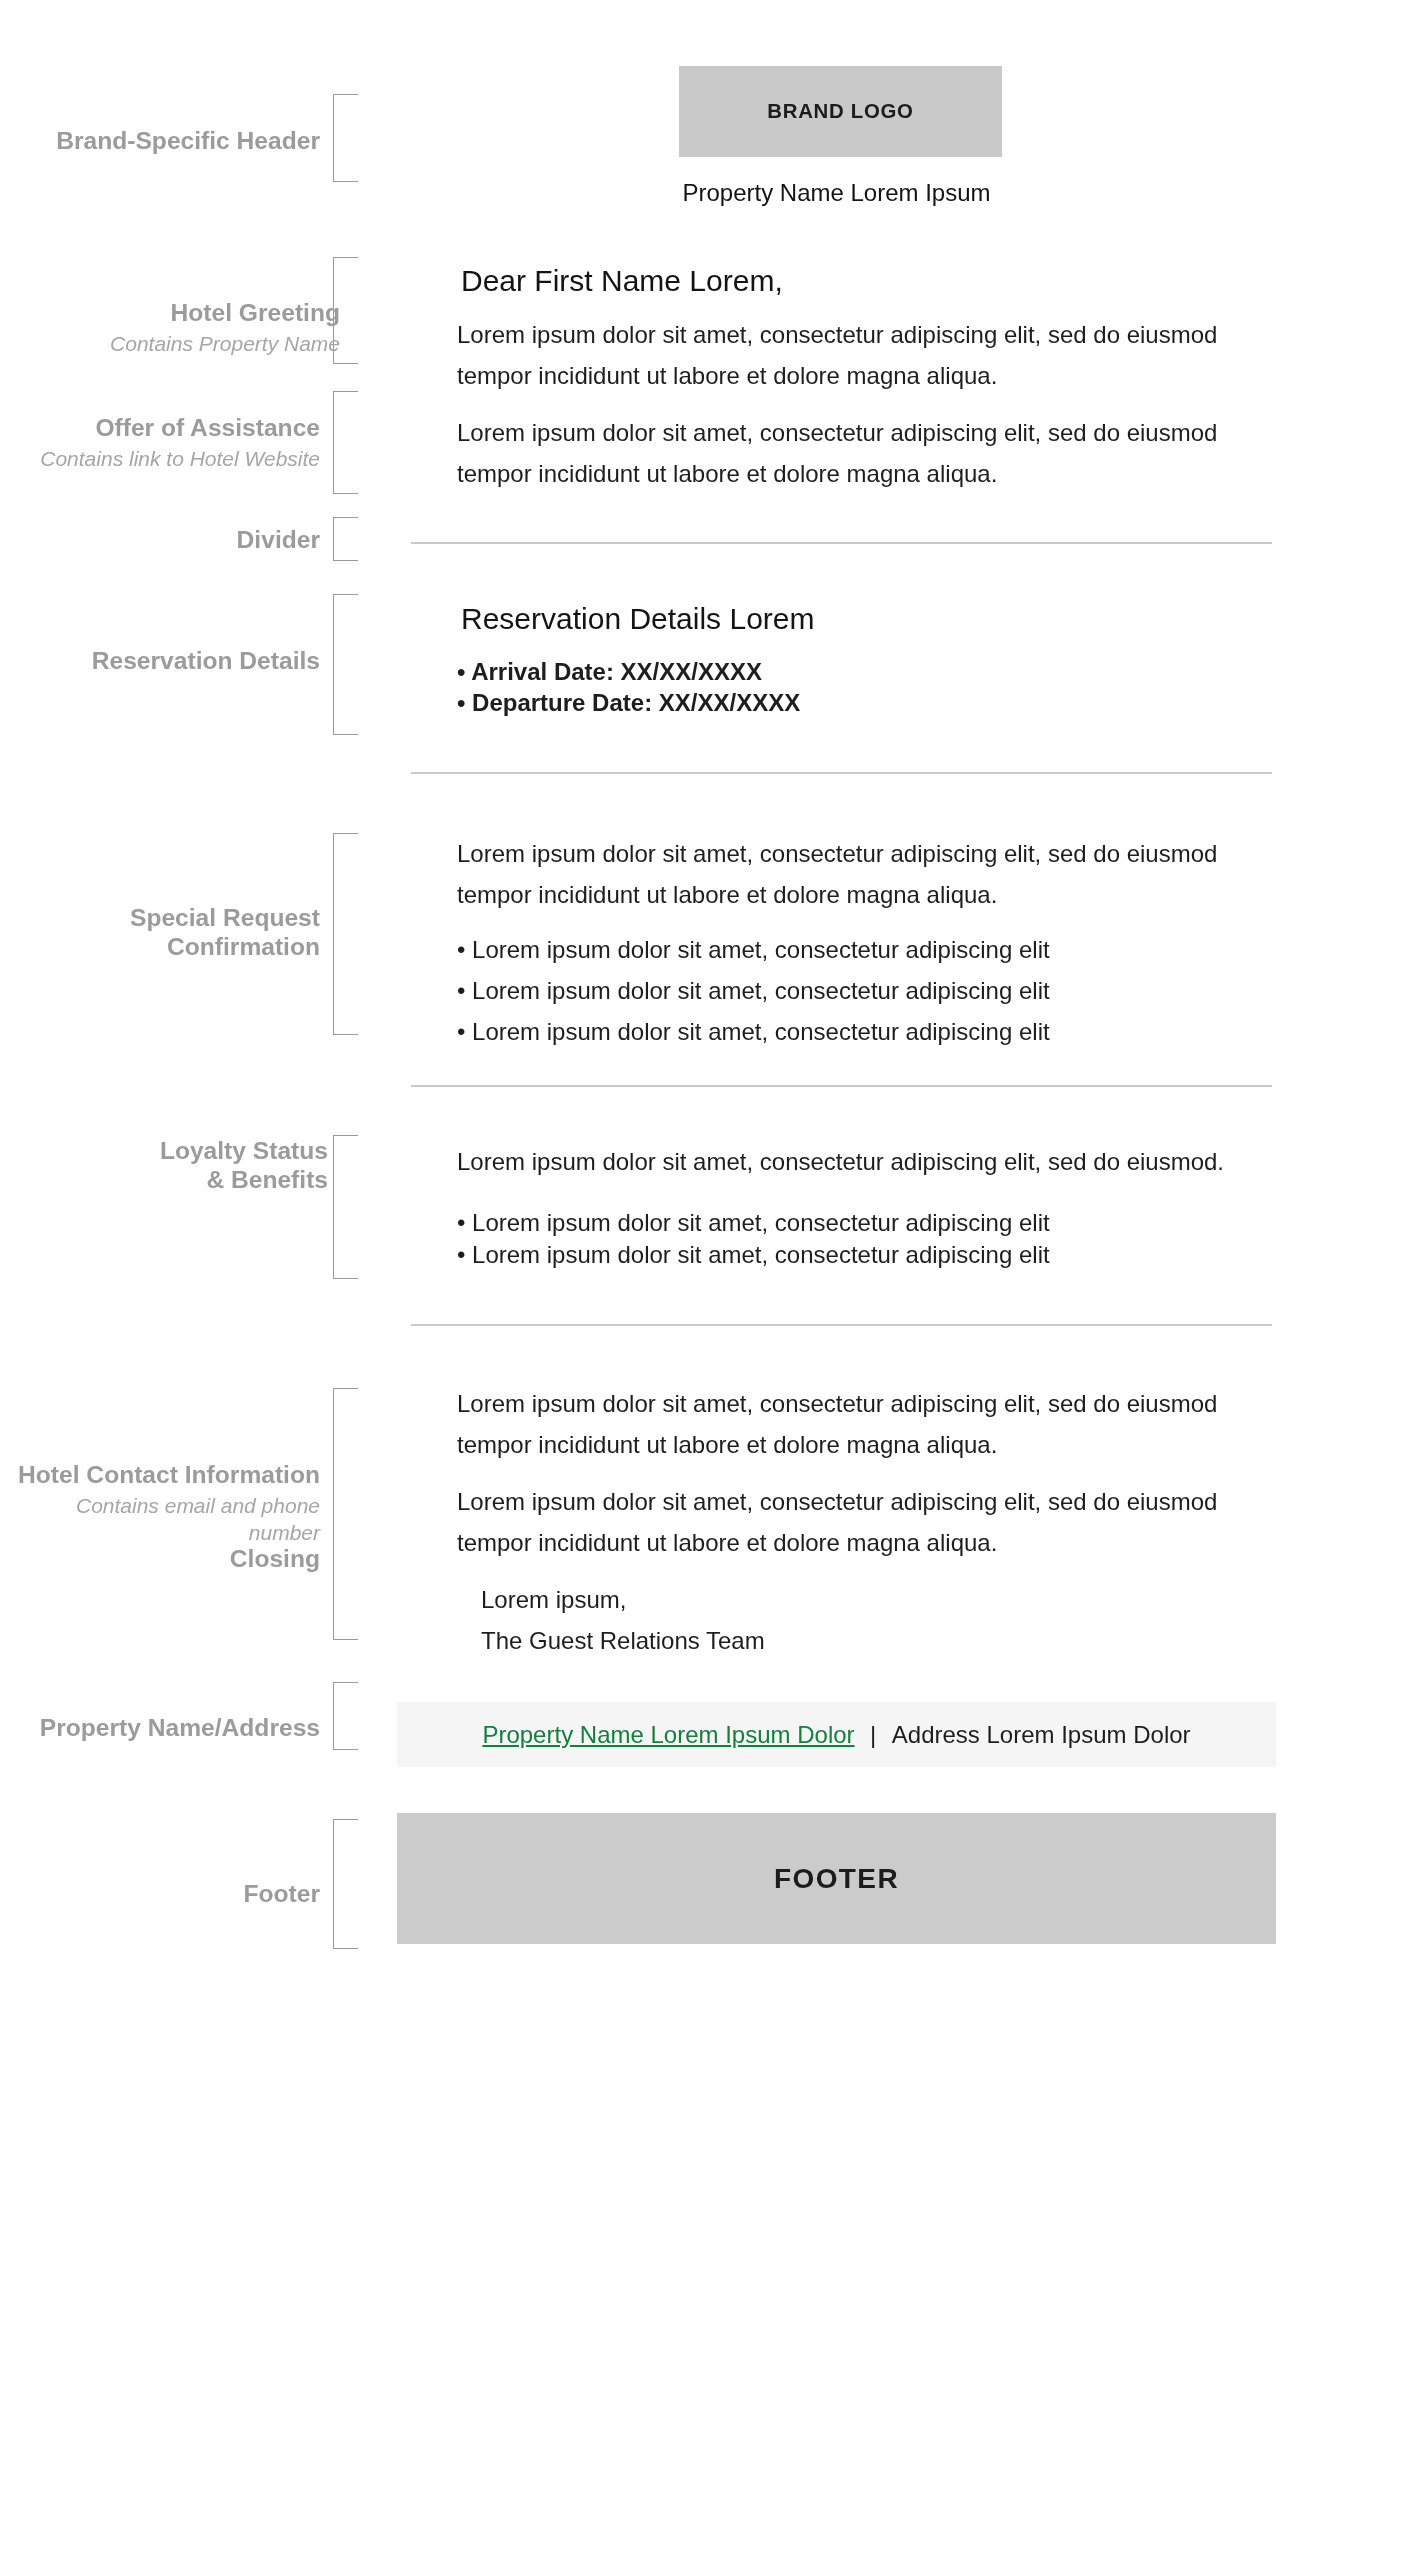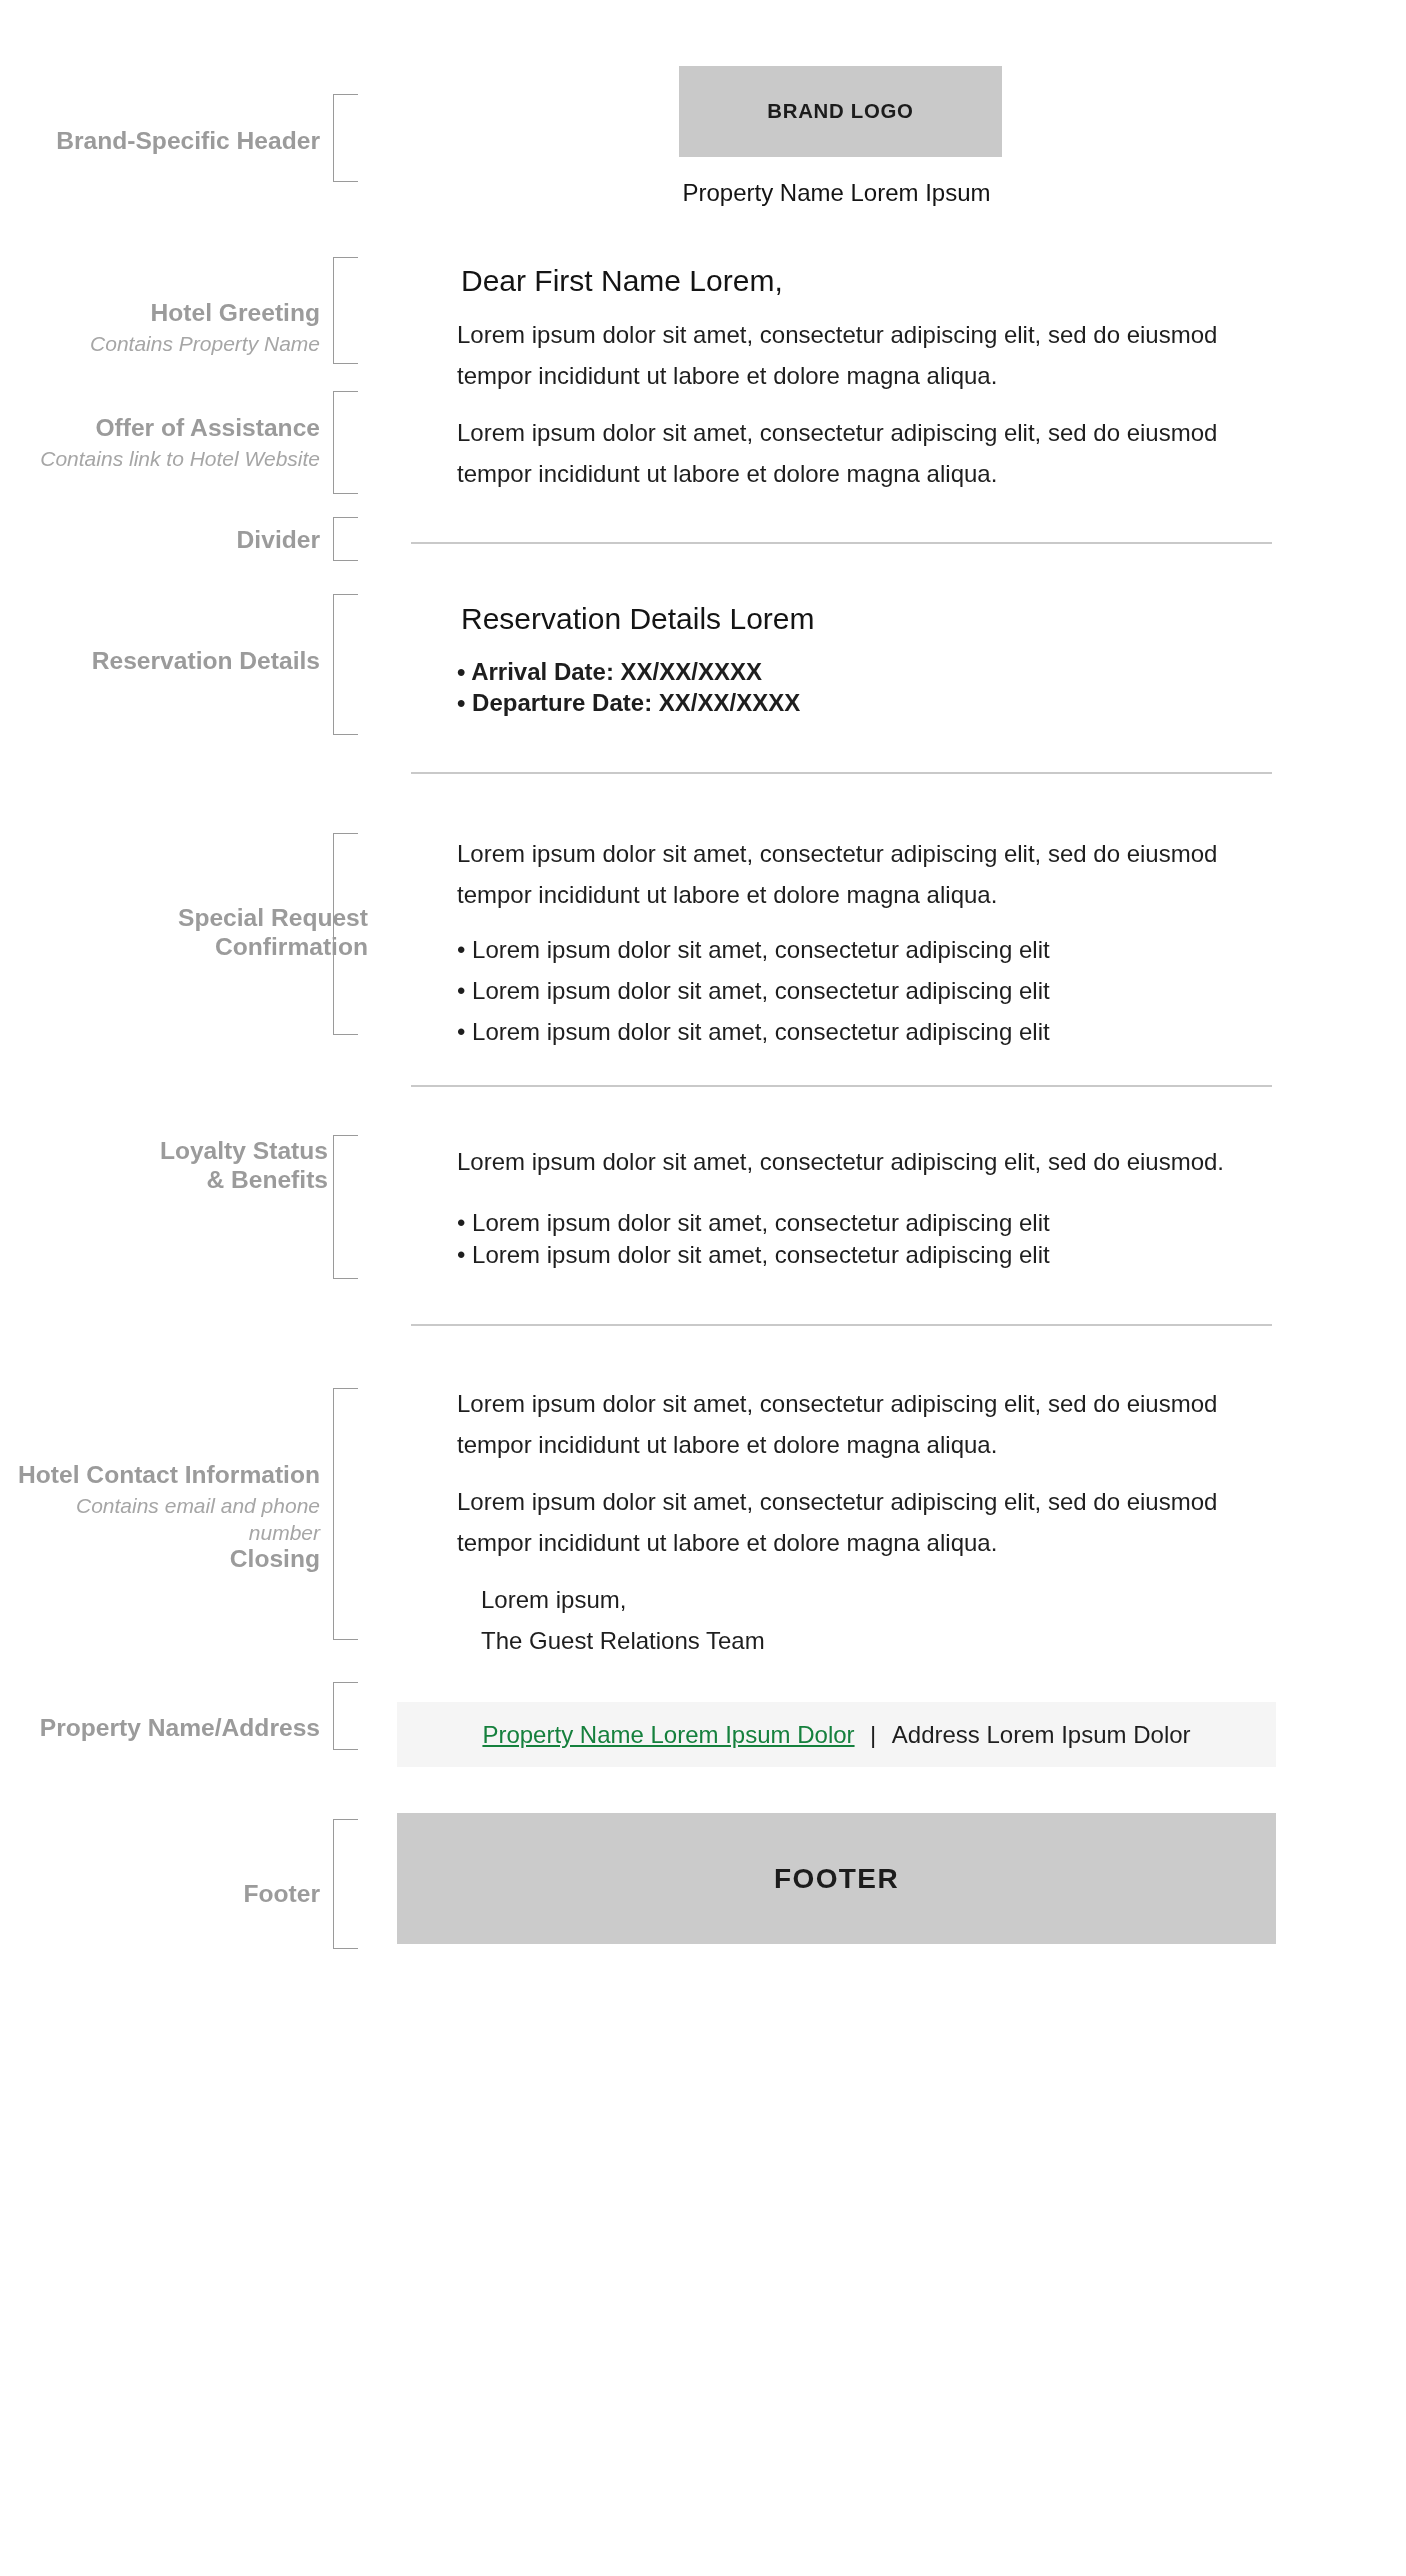--- a/index.html
+++ b/index.html
@@ -101,39 +101,39 @@
 </style>
 </head>
 <body>
 
 <div id="page">
 
   <div class="anno" style="top:126px;">
     <div>Brand-Specific Header</div>
   </div>
 
-  <div class="anno" style="top:298px;">
+  <div class="anno" style="top:298px;padding-left:20px;">
     <div>Hotel Greeting</div>
     <div class="sub">Contains Property Name</div>
   </div>
 
   <div class="anno" style="top:413px;">
     <div>Offer of Assistance</div>
     <div class="sub">Contains link to Hotel Website</div>
   </div>
 
   <div class="anno" style="top:525px;">
     <div>Divider</div>
   </div>
 
   <div class="anno" style="top:646px;">
     <div>Reservation Details</div>
   </div>
 
-  <div class="anno" style="top:903px;line-height:29px;padding-left:48px;">
+  <div class="anno" style="top:903px;line-height:29px;">
     <div>Special Request</div>
     <div>Confirmation</div>
   </div>
 
   <div class="anno" style="top:1136px;line-height:29px;margin-left:8px;">
     <div>Loyalty Status</div>
     <div>&amp; Benefits</div>
   </div>
 
   <div class="anno" style="top:1460px;">

